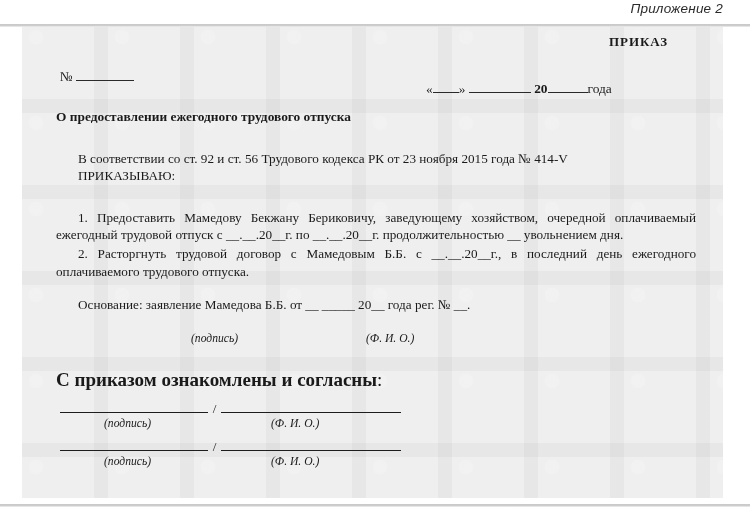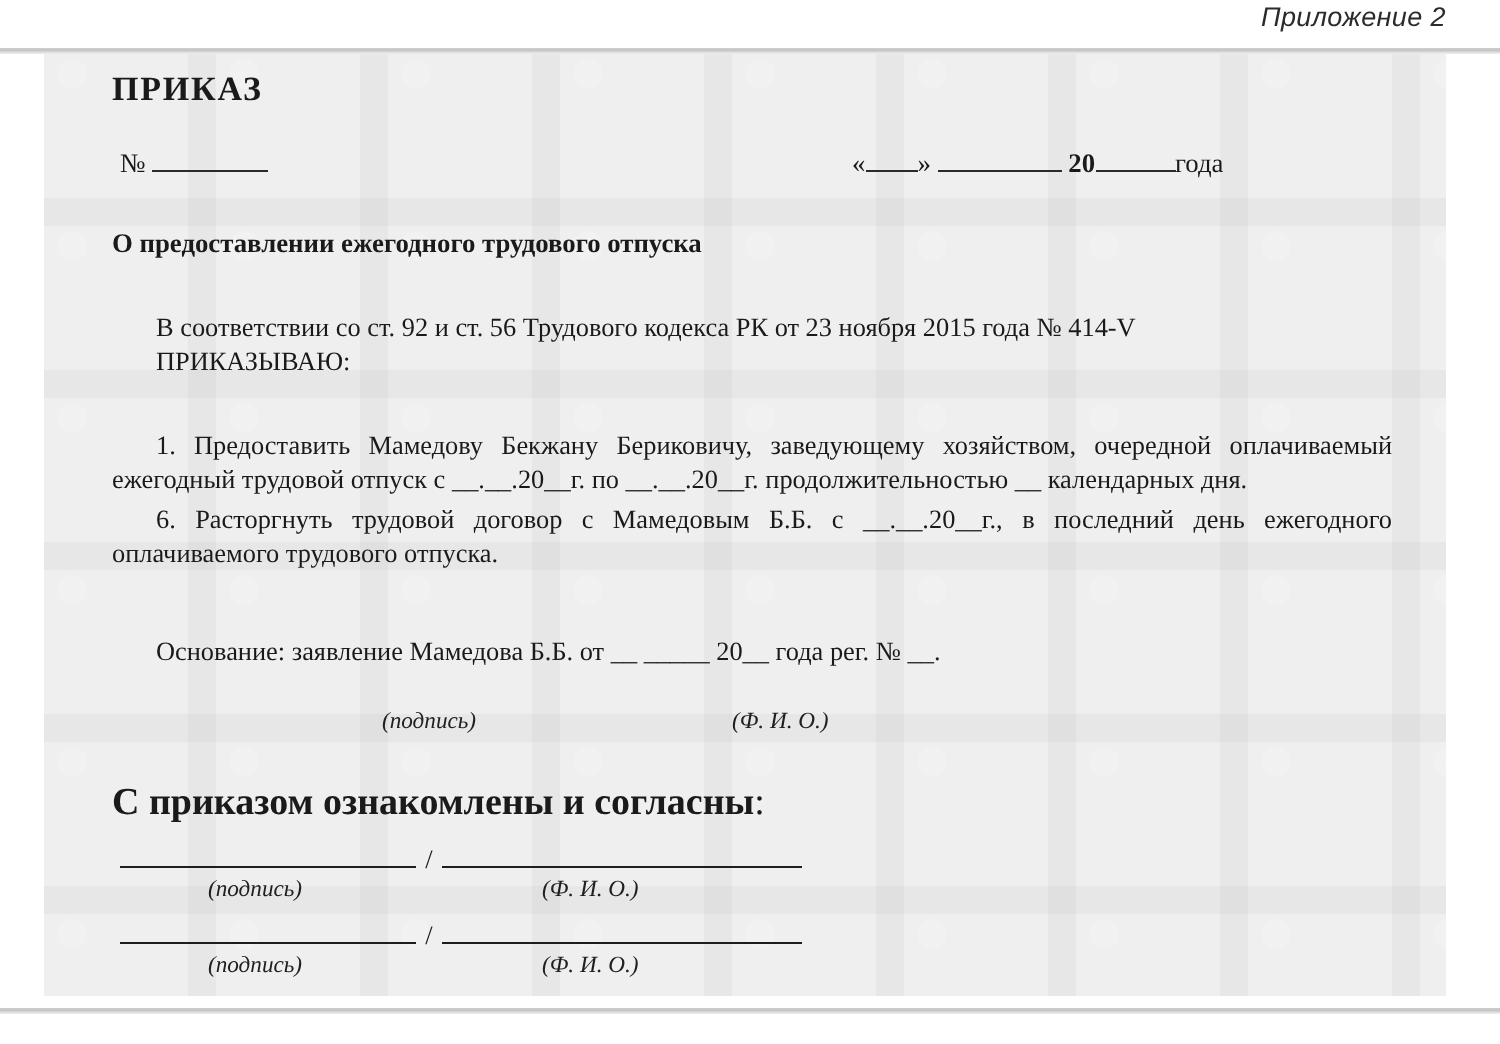--- a/index.html
+++ b/index.html
@@ -99,44 +99,44 @@
   .content {
     position: absolute;
     left: 56px;
     top: 28px;
     width: 640px;
     font-size: 13.2px;
     line-height: 1.30;
   }
 
   .title {
-    text-align: left;
+    text-align: right;
     font-weight: bold;
-    font-size: 17px;
+    font-size: 13px;
     letter-spacing: .9px;
     margin: 6px 0 0 0;
     padding-right: 28px;
   }
 
   .numdate {
     position: relative;
     height: 22px;
     margin-top: 17px;
     font-size: 13.4px;
   }
   .numdate .left {
     position: absolute;
     left: 4px;
     top: 0;
     white-space: nowrap;
   }
   .numdate .right {
     position: absolute;
     left: 370px;
-    top: 0;
+    top: 12px;
     white-space: nowrap;
     text-align: right;
   }
   .blank-u {
     display: inline-block;
     border-bottom: 1px solid #2a2a2a;
     vertical-align: baseline;
   }
   .b-num   { width: 58px; }
   .b-day   { width: 26px; }
@@ -157,21 +157,21 @@
     text-justify: inter-word;
     font-size: 13.2px;
     line-height: 1.32;
   }
   .para.indent { text-indent: 22px; }
   .tight { margin-top: 2px; }
 
   .order-word { display: block; }
 
   .basis {
-    margin-top: 32px;
+    margin-top: 16px;
     text-indent: 22px;
     font-size: 13.2px;
   }
 
   
   .sigblock { margin-top: 18px; }
   .sig-row {
     position: relative;
     height: 16px;
     font-size: 13.2px;
@@ -252,25 +252,25 @@
         <span class="order-word">ПРИКАЗЫВАЮ:</span>
       </div>
 
       <div class="para indent">
         <span>1. Предоставить Мамедову Бекжану Бериковичу, заведующему хозяйством, очередной оплачиваемый ежегодный трудовой отпуск с</span>
         <span>__.__.20__г.</span>
         <span>по</span>
         <span>__.__.20__г.</span>
         <span>продолжительностью</span>
         <span>__</span>
-        <span>календарных дня.</span>
+        <span>увольнением дня.</span>
       </div>
 
       <div class="para indent tight">
-        <span>6. Расторгнуть трудовой договор с Мамедовым Б.Б. с</span>
+        <span>2. Расторгнуть трудовой договор с Мамедовым Б.Б. с</span>
         <span>__.__.20__г.,</span>
         <span>в последний день ежегодного оплачиваемого трудового отпуска.</span>
       </div>
 
       <div class="basis">Основание: заявление Мамедова Б.Б. от __ _____ 20__ года рег. № __.</div>
 
       <div class="sigblock">
         <div class="cap-row">
           <span class="cap" style="left:135px;">(подпись)</span>
           <span class="cap" style="left:310px;">(Ф. И. О.)</span>

